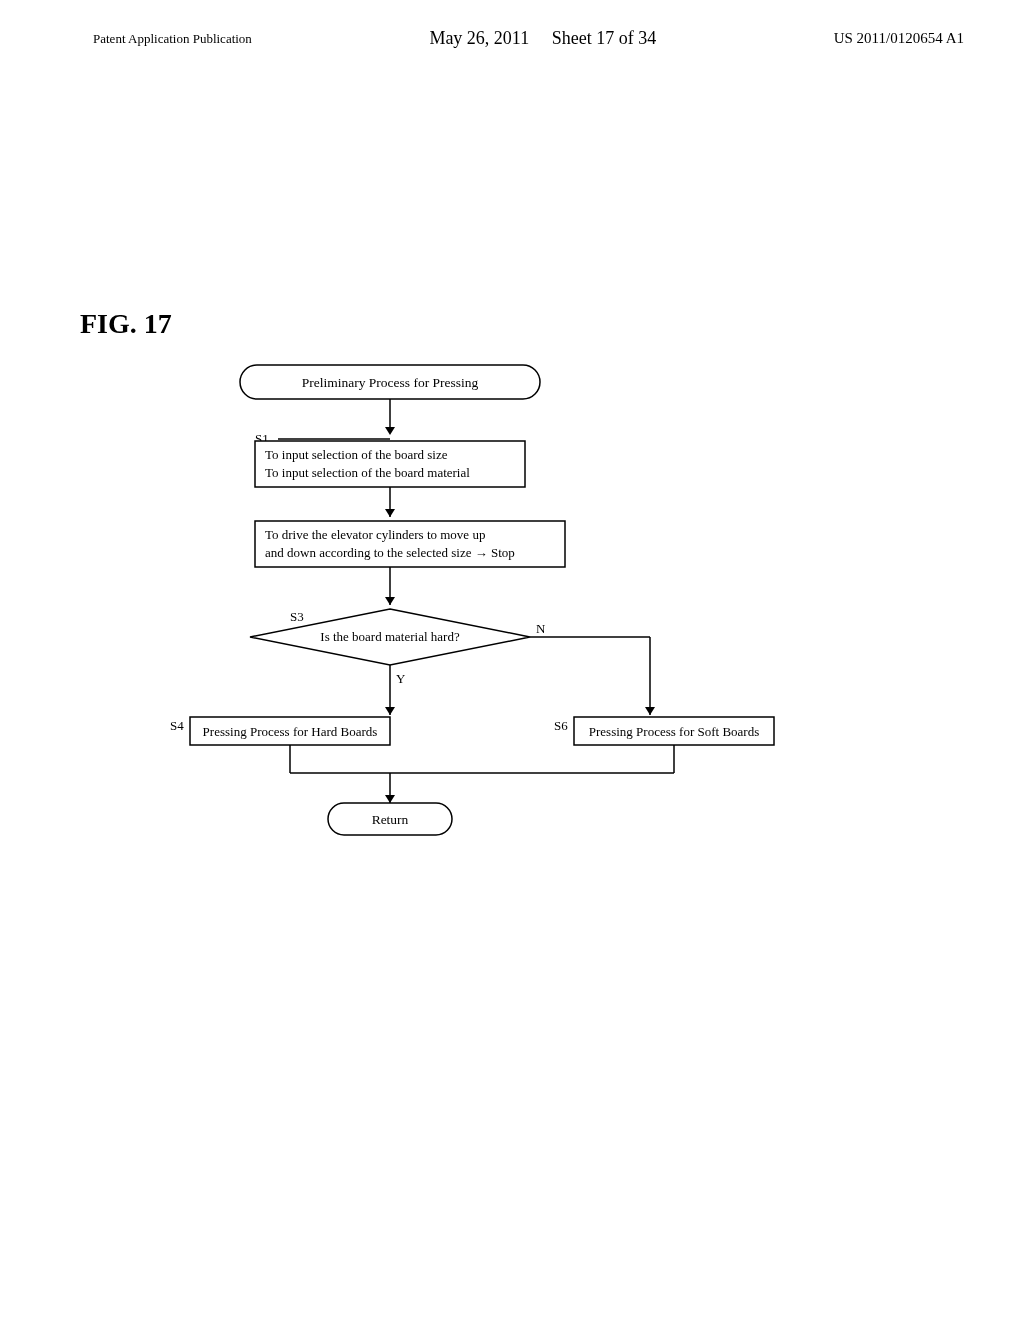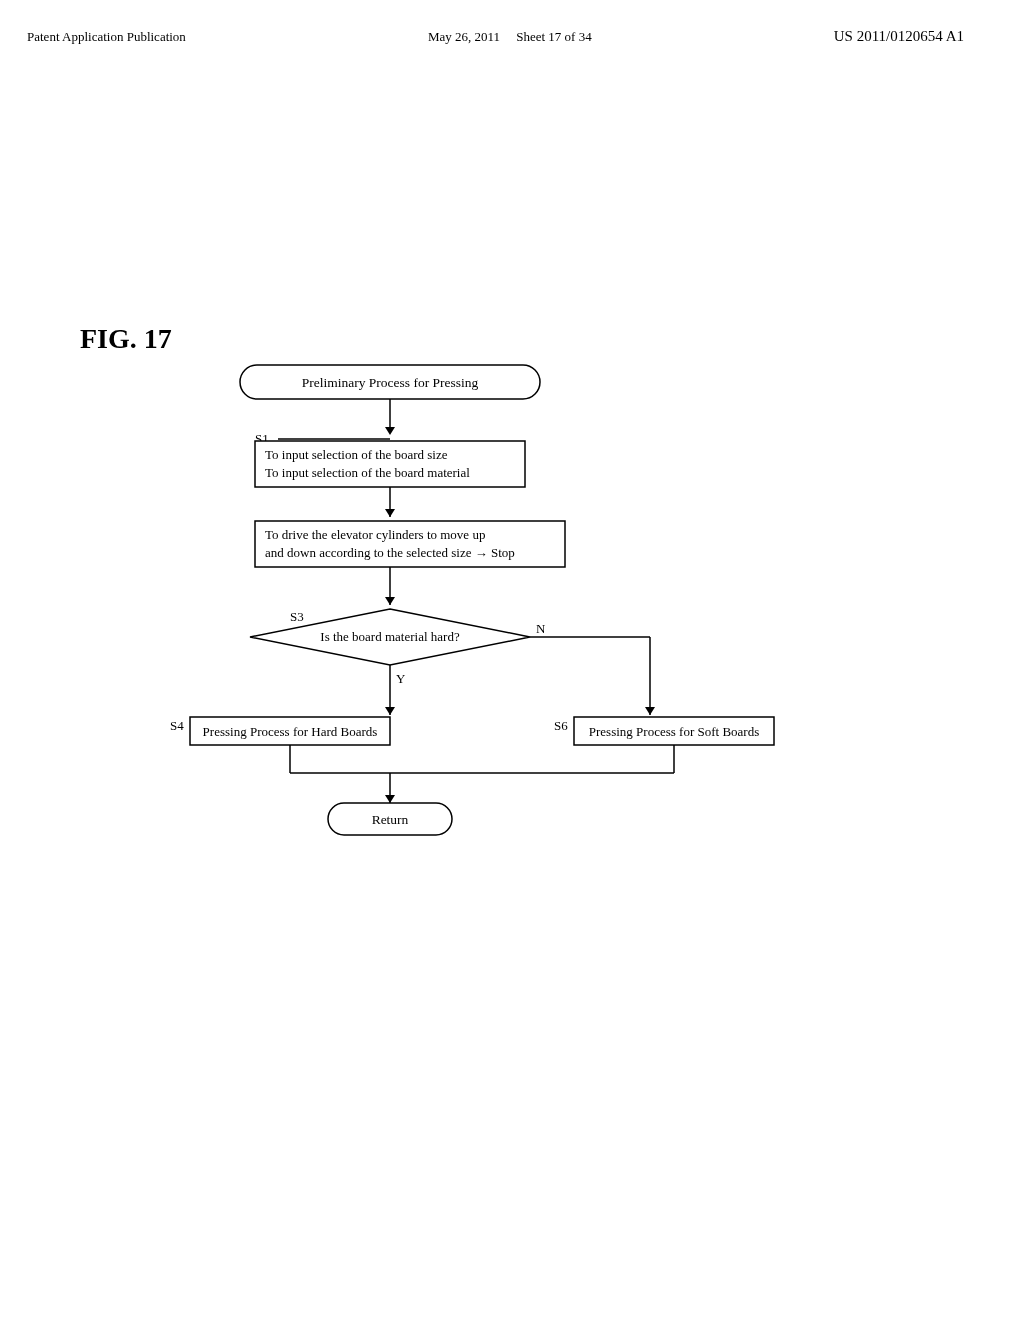--- a/index.html
+++ b/index.html
@@ -9,40 +9,40 @@
       width: 1024px;
       min-height: 1320px;
       position: relative;
       overflow: hidden;
     }
 
     .page-header {
       display: flex;
       justify-content: space-between;
       align-items: center;
-      padding: 28px 60px 0 27px;
+      padding: 28px 60px 0 93px;
       font-size: 13px;
       color: #000;
     }
 
     .header-left {
       font-size: 13px;
     }
 
     .header-center {
-      font-size: 13px;
+      font-size: 18px;
     }
 
     .header-right {
       font-size: 15px;
     }
 
     .fig-label {
       position: absolute;
-      top: 323px;
+      top: 308px;
       left: 80px;
       font-size: 28px;
       font-weight: bold;
     }
 
     svg.flowchart {
       display: block;
     }
   </style>
 </head>

